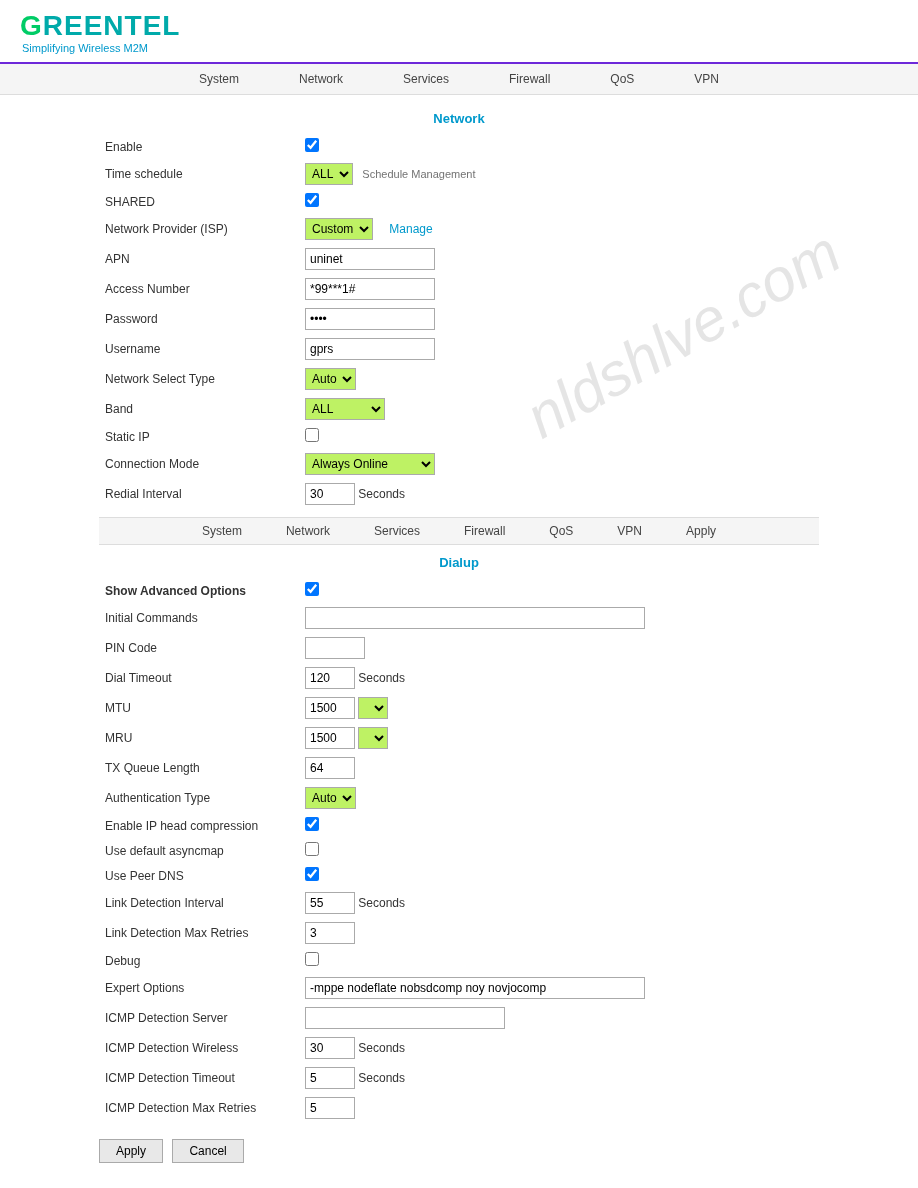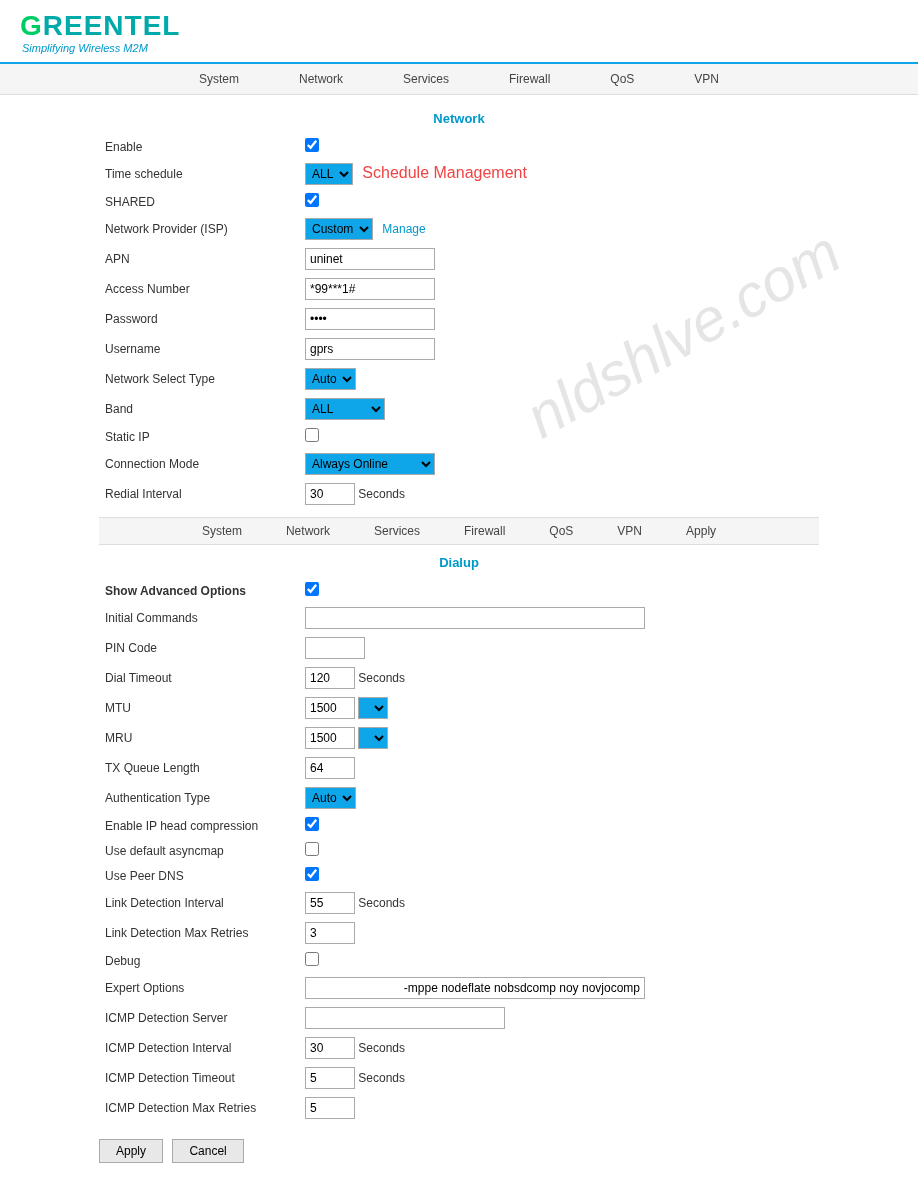--- a/index.html
+++ b/index.html
@@ -1,21 +1,21 @@
 <!DOCTYPE html>
 <html><head>
   <meta charset="utf-8">
   <style>
     * { box-sizing: border-box; margin: 0; padding: 0; }
     body { font-family: Arial, sans-serif; font-size: 12px; background: #fff; color: #333; }
 
-    .header { padding: 10px 20px 8px 20px; border-bottom: 2px solid #0ea5e9; }
+    .header { padding: 10px 20px 8px 20px; border-bottom: 2px solid #6d28d9; }
     .logo-greentel { font-size: 28px; font-weight: bold; color: #00aaaa; letter-spacing: 1px; }
     .logo-greentel span { color: #00cc66; }
-    .logo-tagline { font-size: 11px; color: #0099cc; margin-left: 2px; font-style: italic; }
+    .logo-tagline { font-size: 11px; color: #0099cc; margin-left: 2px; }
 
     .nav-bar { background: #f5f5f5; border-bottom: 1px solid #ddd; display: flex; justify-content: center; padding: 0; }
     .nav-bar a { display: inline-block; padding: 8px 30px; font-size: 12px; color: #444; text-decoration: none; cursor: pointer; }
 
     .content { max-width: 760px; margin: 0 auto; padding: 10px 20px; }
 
     .section-title { text-align: center; color: #0099cc; font-weight: bold; font-size: 13px; padding: 6px 0 8px 0; }
 
     .form-table { width: 100%; border-collapse: collapse; }
     .form-table td { padding: 4px 6px; vertical-align: middle; }
@@ -27,25 +27,25 @@
       font-size: 12px;
       height: 22px;
     }
     input[type="checkbox"] { width: 14px; height: 14px; }
 
     select {
       border: 1px solid #aaa;
       padding: 1px 2px;
       font-size: 12px;
       height: 22px;
-      background: #0ea5e9;
+      background: #bef264;
     }
 
-    .manage-link { color: #0099cc; text-decoration: none; font-size: 12px; margin-left: 6px; }
-    .schedule-link { color: #ef4444; text-decoration: none; font-size: 16px; margin-left: 6px; }
+    .manage-link { color: #0099cc; text-decoration: none; font-size: 12px; margin-left: 13px; }
+    .schedule-link { color: #737373; text-decoration: none; font-size: 11px; margin-left: 6px; }
 
     .seconds-label { font-size: 12px; color: #333; margin-left: 0; }
 
     .second-nav { background: #f5f5f5; border-top: 1px solid #ddd; border-bottom: 1px solid #ddd; display: flex; justify-content: center; padding: 0; margin-top: 4px; }
     .second-nav a { display: inline-block; padding: 6px 22px; font-size: 12px; color: #444; text-decoration: none; cursor: pointer; }
 
     .dialup-section { margin-top: 4px; }
 
     .bold-label { font-weight: bold; font-size: 12px; color: #333; }
 
@@ -262,28 +262,28 @@
         <tr>
           <td>Link Detection Max Retries</td>
           <td><input type="text" style="width: 50px;" value="3"></td>
         </tr>
         <tr>
           <td>Debug</td>
           <td><input type="checkbox" style=""></td>
         </tr>
         <tr>
           <td>Expert Options</td>
-          <td><input type="text" style="width: 340px; text-align: right;" value="-mppe nodeflate nobsdcomp noy novjocomp"></td>
+          <td><input type="text" style="width: 340px;" value="-mppe nodeflate nobsdcomp noy novjocomp"></td>
         </tr>
         <tr>
           <td>ICMP Detection Server</td>
           <td><input type="text" style="width: 200px;"></td>
         </tr>
         <tr>
-          <td>ICMP Detection Interval</td>
+          <td>ICMP Detection Wireless</td>
           <td>
             <input type="text" style="width: 50px;" value="30">
             <span class="seconds-label">Seconds</span>
           </td>
         </tr>
         <tr>
           <td>ICMP Detection Timeout</td>
           <td>
             <input type="text" style="width: 50px;" value="5">
             <span class="seconds-label">Seconds</span>

